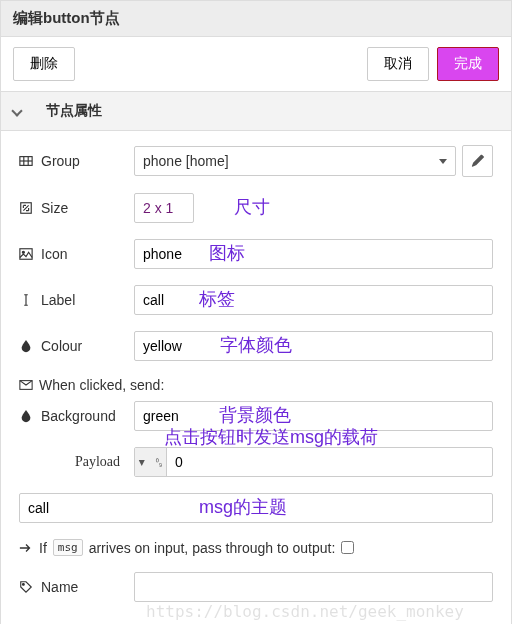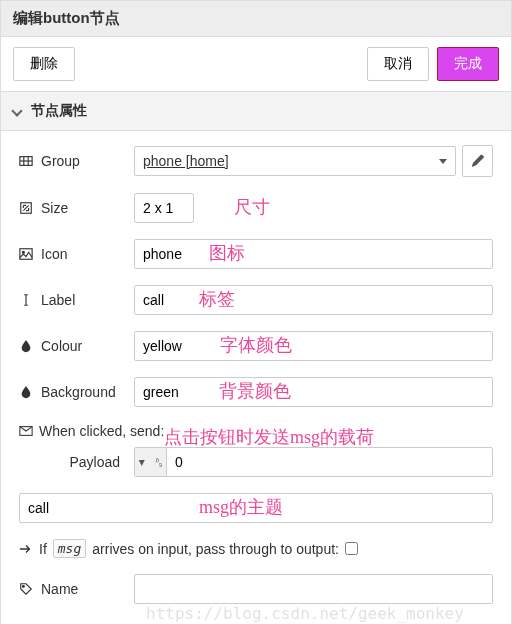--- a/index.html
+++ b/index.html
@@ -2,42 +2,42 @@
 <html><head>
 <meta charset="utf-8">
 <style>
 * { box-sizing: border-box; margin: 0; padding: 0; }
 body { font-family: "Helvetica Neue", Arial, sans-serif; font-size: 14px; color: #333; background: #f5f5f5; width: 512px; }
 .panel { background: #f3f3f3; border: 1px solid #ddd; }
 .header { background: #ededed; padding: 8px 12px; font-weight: bold; font-size: 15px; border-bottom: 1px solid #ddd; }
 .action-bar { background: #fff; padding: 10px 12px; display: flex; justify-content: space-between; align-items: flex-start; border-bottom: 1px solid #ddd; }
 .btn { border: 1px solid #ccc; background: #fff; padding: 7px 16px; font-size: 14px; cursor: pointer; border-radius: 2px; }
 .btn-primary { background: #d946ef; color: #fff; border-color: #ad1625; margin-left: 8px; }
-.section-header { padding: 10px 12px; font-weight: bold; font-size: 14px; background: #f3f3f3; border-bottom: 1px solid #ddd; display: flex; align-items: center; gap: 6px; }
+.section-header { padding: 10px 12px; font-weight: bold; font-size: 14px; background: #f3f3f3; border-bottom: 1px solid #ddd; display: flex; align-items: center; gap: 21px; }
 .chev { display: inline-block; width: 8px; height: 8px; border-left: 2px solid #666; border-bottom: 2px solid #666; transform: rotate(-45deg); margin-right: 4px; }
 .form { background: #fff; padding: 14px 18px 24px 18px; }
 .row { display: flex; align-items: center; margin-bottom: 16px; position: relative; }
 .label { width: 115px; display: flex; align-items: center; gap: 8px; font-size: 14px; }
 .label svg, .label .ico { width: 14px; height: 14px; flex-shrink: 0; }
 .input-wrap { flex: 1; display: flex; align-items: center; gap: 6px; position: relative; }
 input[type="text"], select, .select-box { width: 100%; padding: 6px 8px; border: 1px solid #ccc; font-size: 14px; border-radius: 2px; background: #fff; }
-.select-box { display: flex; justify-content: space-between; align-items: center; cursor: pointer; text-decoration: underline; }
-.small-input { width: 60px !important; background: #f5f5f5; color: #000000; }
+.select-box { display: flex; justify-content: space-between; align-items: center; cursor: pointer; }
+.small-input { width: 60px !important; background: #f5f5f5; color: #701a75; }
 .icon-btn { border: 1px solid #ccc; background: #fff; width: 34px; height: 32px; display: flex; align-items: center; justify-content: center; cursor: pointer; border-radius: 2px; }
 .payload-row .input-wrap { position: relative; }
 .payload-prefix { position: absolute; left: 1px; top: 1px; bottom: 1px; width: 32px; background: #f0f0f0; border-right: 1px solid #ccc; display: flex; align-items: center; justify-content: center; font-size: 11px; color: #666; }
 .payload-input { padding-left: 40px !important; }
 .checkbox-row { display: flex; align-items: center; gap: 6px; font-size: 14px; }
-.msg-code { font-family: monospace; border: 1px solid #ccc; padding: 1px 4px; background: #fafafa; border-radius: 2px; font-size: 13px; font-style: italic; }
-.annot { position: absolute; color: #ec4899; font-size: 18px; font-family: Liberation Serif, serif; pointer-events: none; z-index: 5; white-space: nowrap; }
+.msg-code { font-family: monospace; border: 1px solid #ccc; padding: 1px 4px; background: #fafafa; border-radius: 2px; font-size: 11px; }
+.annot { position: absolute; color: #6d28d9; font-size: 18px; font-family: Liberation Sans, sans-serif; pointer-events: none; z-index: 5; white-space: nowrap; }
 .watermark { position: absolute; color: rgba(0,0,0,0.12); font-size: 16px; font-family: monospace; }
 .tri { font-size: 12px; color: #555; }
 .caret-dn { width: 0; height: 0; border-left: 4px solid transparent; border-right: 4px solid transparent; border-top: 5px solid #555; }
 .right-actions { display: flex; padding-left: 36px; }
-.sublabel { width: 115px; text-align: right; padding-right: 14px; font-size: 14px; }
+.sublabel { width: 115px; text-align: right; padding-right: 14px; font-size: 14px; font-family: Liberation Serif, serif; }
 </style>
 </head>
 <body>
 
 <div class="panel">
 
   <div class="header">编辑button节点</div>
 
   <div class="action-bar">
     <button class="btn">删除</button>
@@ -125,43 +125,43 @@
             <path d="M8 1 C5 5 3 8 3 10 a5 5 0 0 0 10 0 C13 8 11 5 8 1z"></path>
           </svg>
         <span>Colour</span>
       </div>
       <div class="input-wrap">
         <input type="text" value="yellow" style="">
       </div>
       <span class="annot" style="left:201px; top:2px;">字体颜色</span>
     </div>
 
-    <div class="row">
-      <div class="label">
-        <svg viewBox="0 0 16 16" fill="#333">
-            <path d="M8 1 C5 5 3 8 3 10 a5 5 0 0 0 10 0 C13 8 11 5 8 1z"></path>
-          </svg>
-        <span>Background</span>
-      </div>
-      <div class="input-wrap">
-        <input type="text" value="green" style="">
-      </div>
-      <span class="annot" style="left:200px; top:2px;">背景颜色</span>
-    </div>
-
     <div class="row" style="margin-bottom:8px;">
       <div class="checkbox-row">
         <svg width="14" height="14" viewBox="0 0 16 16" fill="none" stroke="#333" stroke-width="1.2">
             <rect x="1" y="3" width="14" height="10"></rect>
             <path d="M1 3l7 5 7-5"></path>
           </svg>
         <span>When clicked, send:</span>
       </div>
     </div>
 
+    <div class="row">
+      <div class="label">
+        <svg viewBox="0 0 16 16" fill="#333">
+            <path d="M8 1 C5 5 3 8 3 10 a5 5 0 0 0 10 0 C13 8 11 5 8 1z"></path>
+          </svg>
+        <span>Background</span>
+      </div>
+      <div class="input-wrap">
+        <input type="text" value="green" style="">
+      </div>
+      <span class="annot" style="left:200px; top:2px;">背景颜色</span>
+    </div>
+
     <div class="row payload-row">
       <div class="sublabel">Payload</div>
       <div class="input-wrap">
         <div class="payload-prefix">
           <span class="tri">▾</span>
           <span style="font-size:9px;margin-left:11px;">⁰₉</span>
         </div>
         <input type="text" class="payload-input" value="0" style="">
       </div>
       <span class="annot" style="left:145px; top:-22px;">点击按钮时发送msg的载荷</span>

